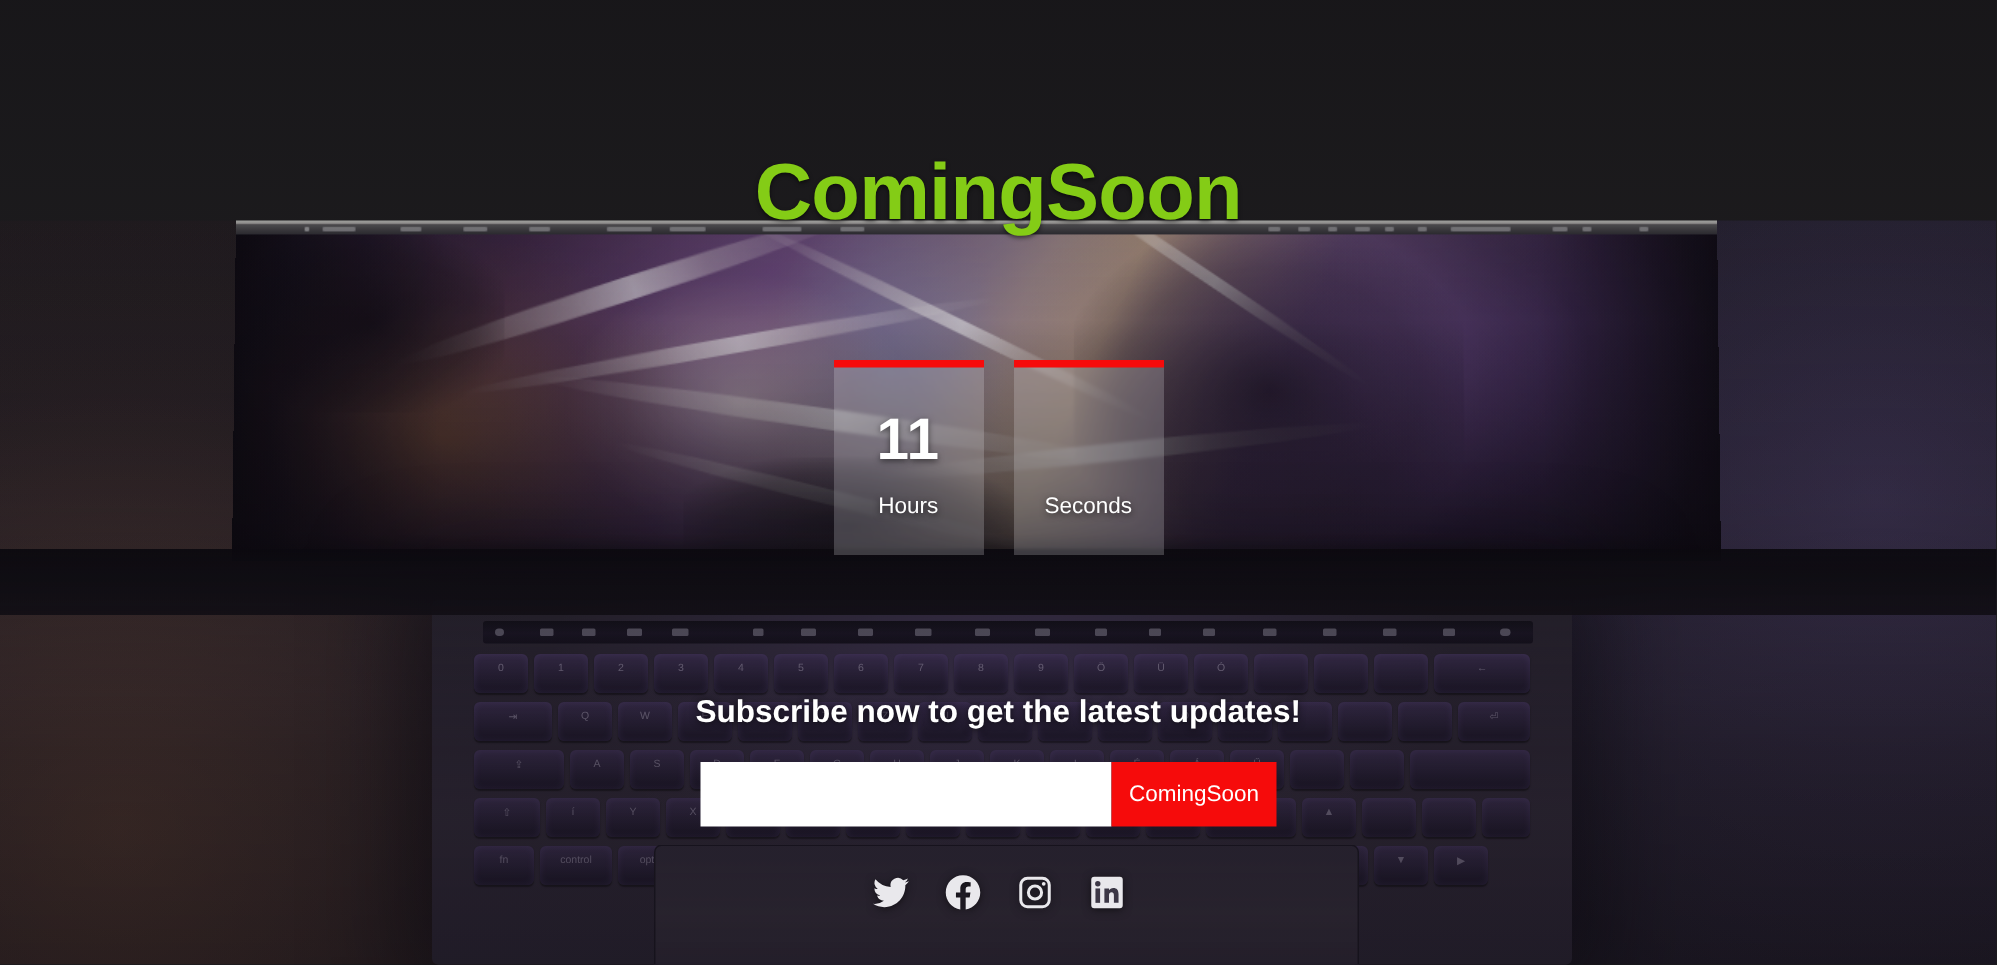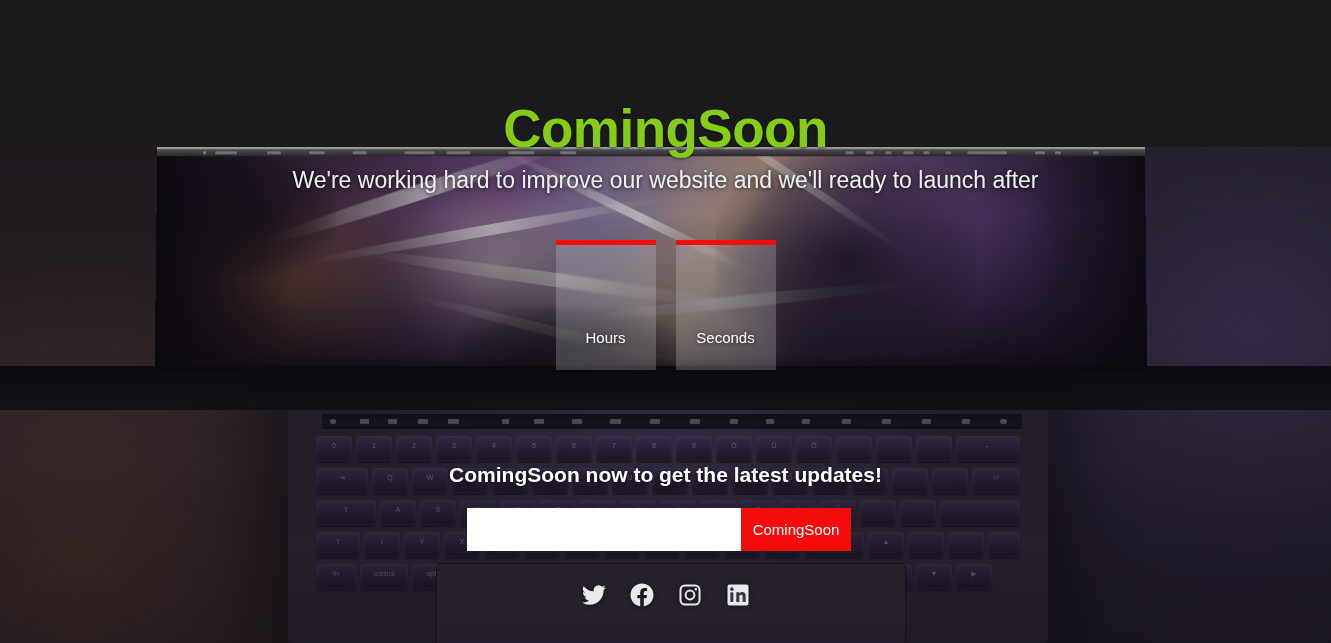--- a/index.html
+++ b/index.html
@@ -668,39 +668,39 @@
 
     <div class="bg-topband"></div>
 
     <div class="bg-overlay"></div>
   </div>
 
   <div class="content">
 
     <div class="title">ComingSoon</div>
 
-    <div class="subtitle">We're working hard to improve our website and we'll ready to launch after</div>
 
     <div class="countdown">
 
 
       <div class="cd-box">
         <div class="cd-bar"></div>
+        <div class="cd-value">11</div>
         <div class="cd-label">Hours</div>
       </div>
 
       <div class="cd-box">
         <div class="cd-bar"></div>
         <div class="cd-label">Seconds</div>
       </div>
 
 
     </div>
 
-    <div class="sub-heading">ComingSoon now to get the latest updates!</div>
+    <div class="sub-heading">Subscribe now to get the latest updates!</div>
 
     <div class="sub-form">
       <input class="sub-input" type="text" placeholder="" style="">
       <button class="sub-btn">ComingSoon</button>
     </div>
 
     <div class="social">
 
       <a href="#">
         <span>

